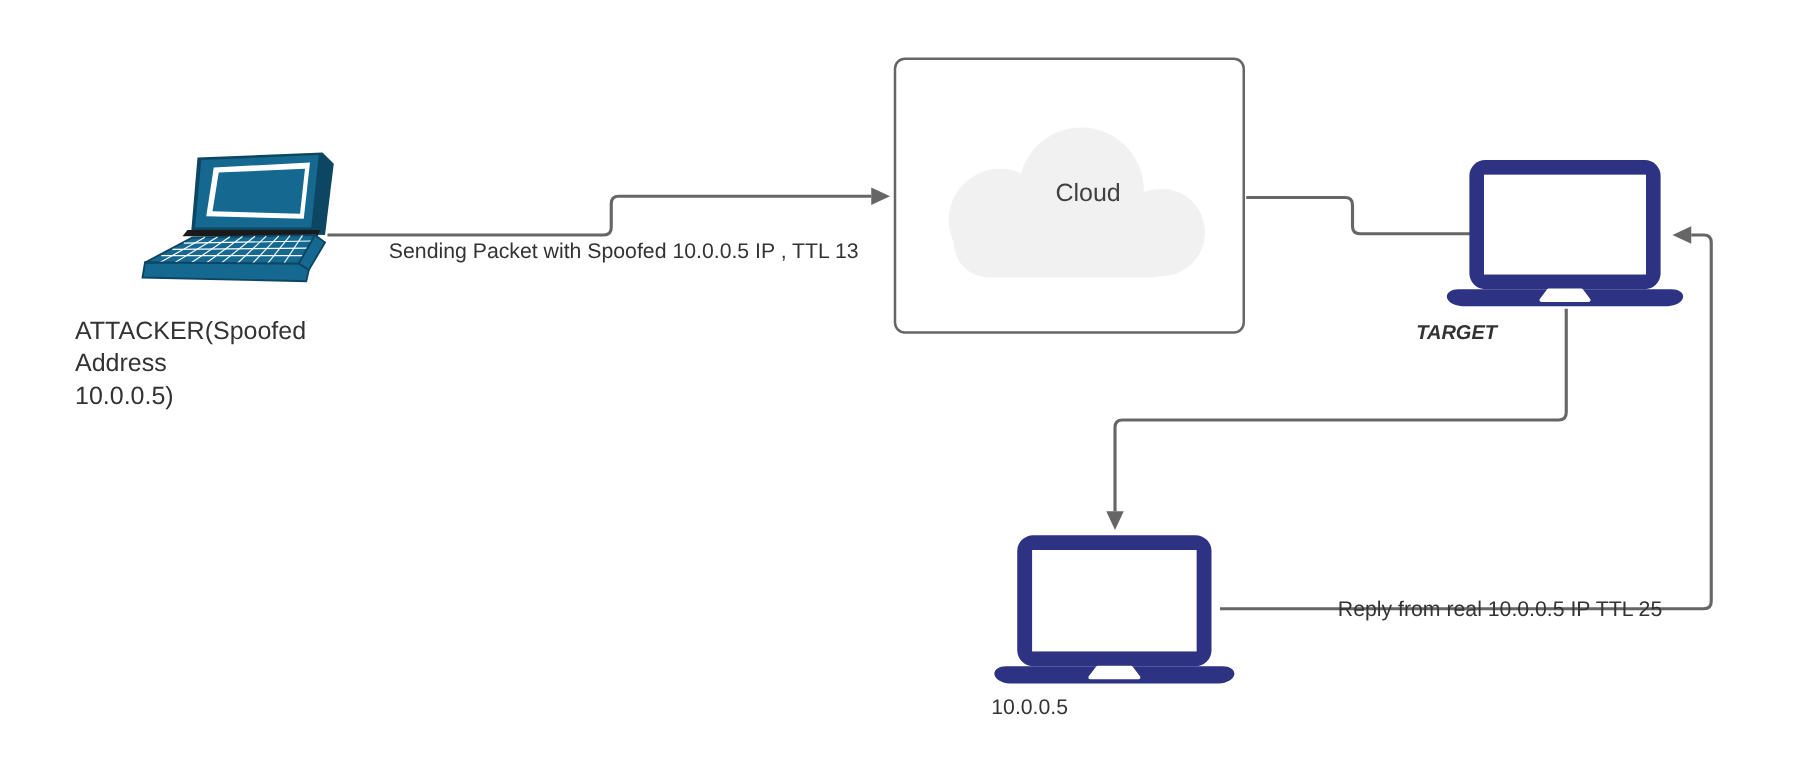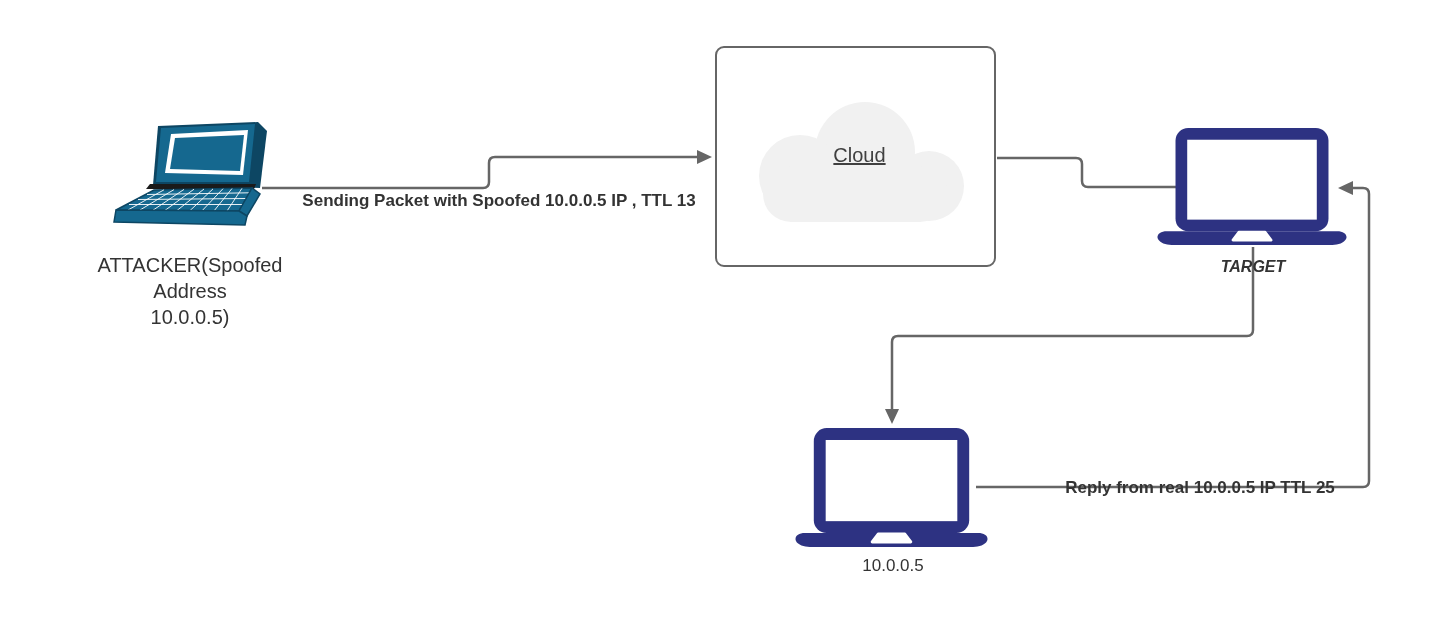--- a/index.html
+++ b/index.html
@@ -20,21 +20,21 @@
     width: 1449px; height: 622px;
   }
 
   .node-icon { position: absolute; }
 
   .node-label {
     position: absolute;
     color: #333333;
     font-size: 20px;
     line-height: 26px;
-    text-align: center;
+    text-align: left;
     white-space: pre-line;
     transform: translateX(-50%);
   }
 
   .label-attacker { left: 190px; top: 252px; width: 260px; }
 
   .label-target {
     left: 1253px; top: 254px; width: 240px;
     font-weight: bold; font-style: italic;
     font-size: 16px;
@@ -49,34 +49,33 @@
     position: absolute;
     left: 715px; top: 46px;
     width: 281px; height: 221px;
     background: #ffffff;
     border: 2px solid #666666;
     border-radius: 9px;
   }
   .cloud-box svg { position: absolute; left: 0; top: 0; }
   .cloud-text {
     position: absolute;
-    left: 4px; top: 143px - 47px;
+    left: 15px; top: 143px - 47px;
     top: 96px;
     width: 100%;
     text-align: center;
     font-size: 20px;
     color: #404040;
-    text-decoration: underline;
   }
 
   .edge-label {
     position: absolute;
     transform: translateX(-50%);
     white-space: nowrap;
-    font-weight: bold;
+    font-weight: normal;
     font-size: 17px;
     color: #333333;
   }
   .edge-label-1 { left: 499px;  top: 191px; }
   .edge-label-2 { left: 986px;  top: 328px; }
   .edge-label-3 { left: 1200px; top: 478px; }
 </style>
 </head>
 <body>
 

